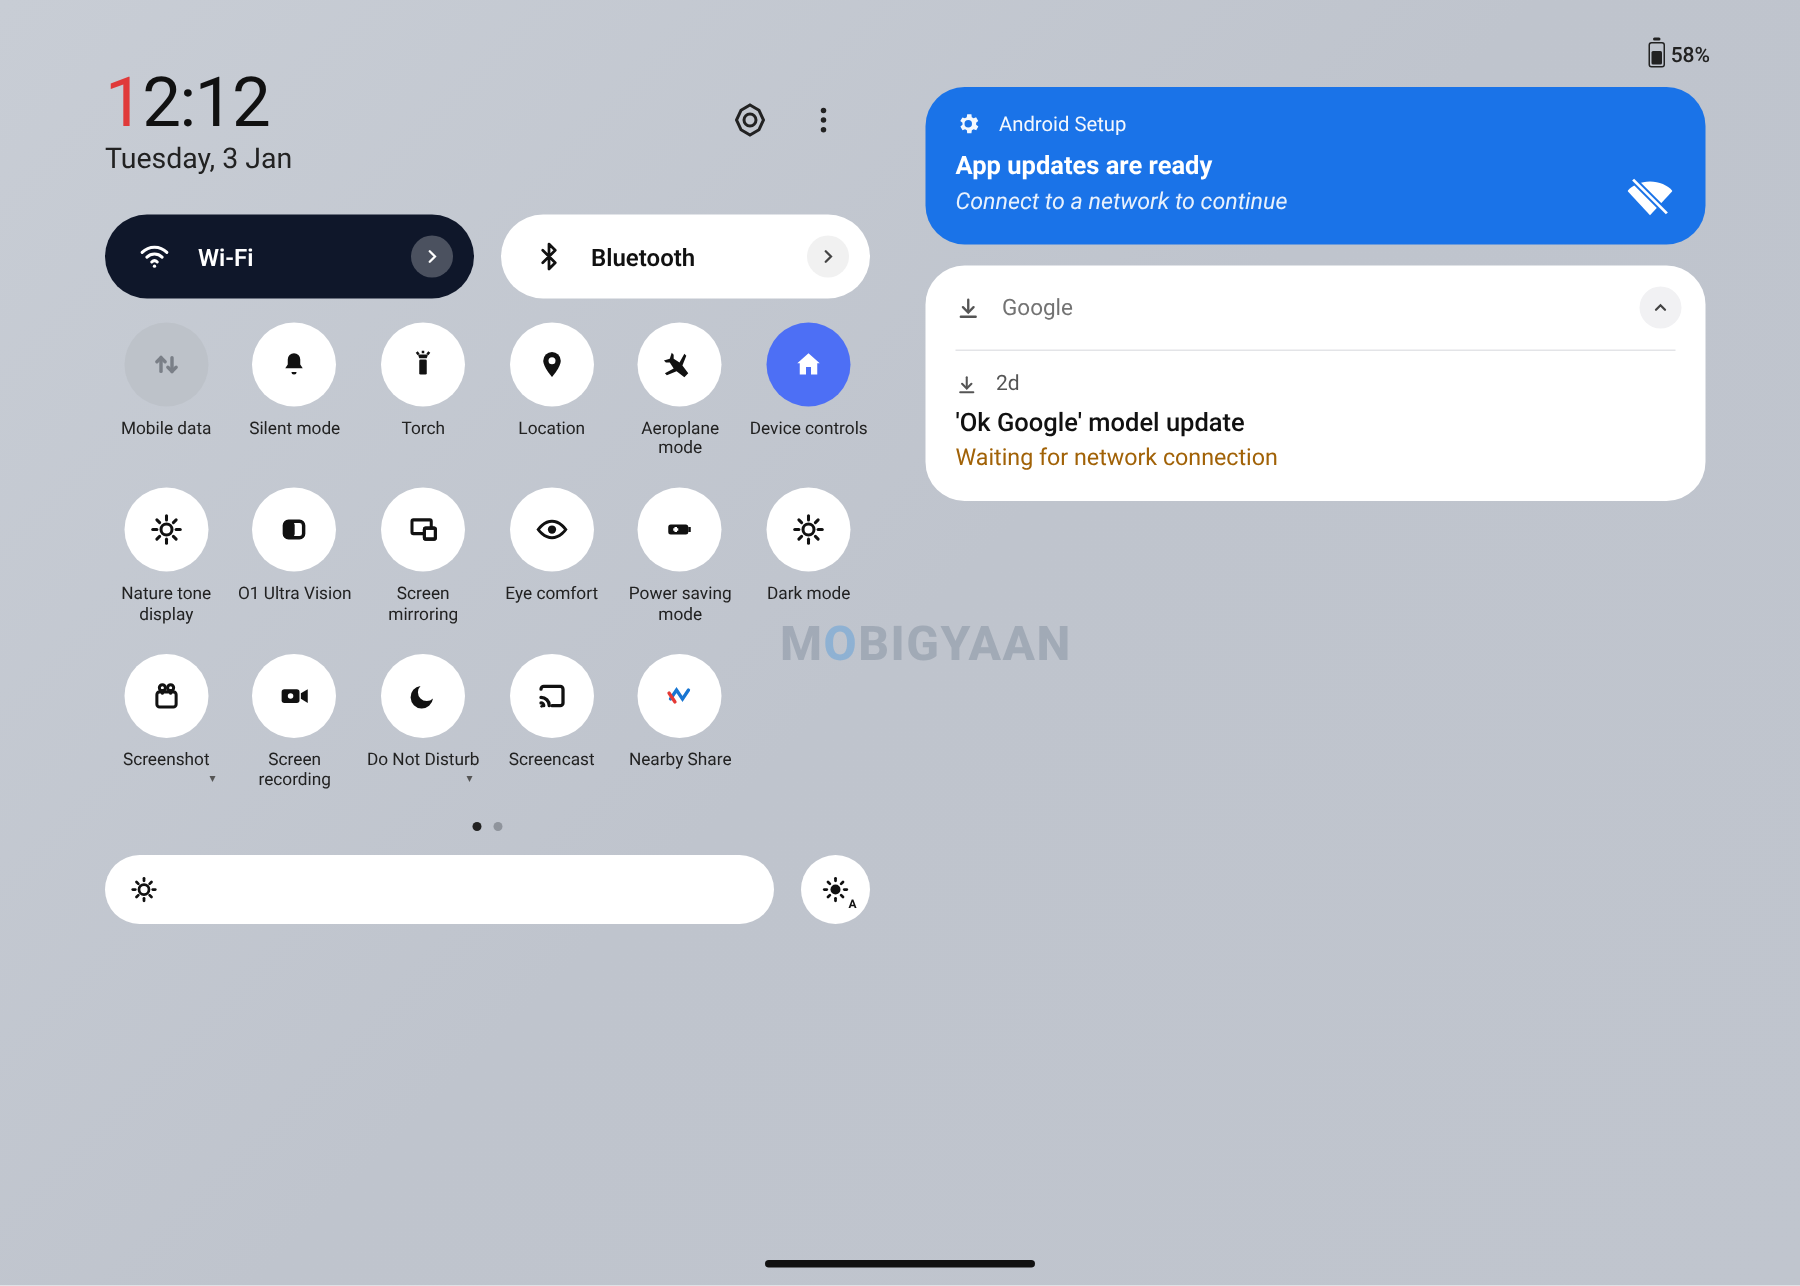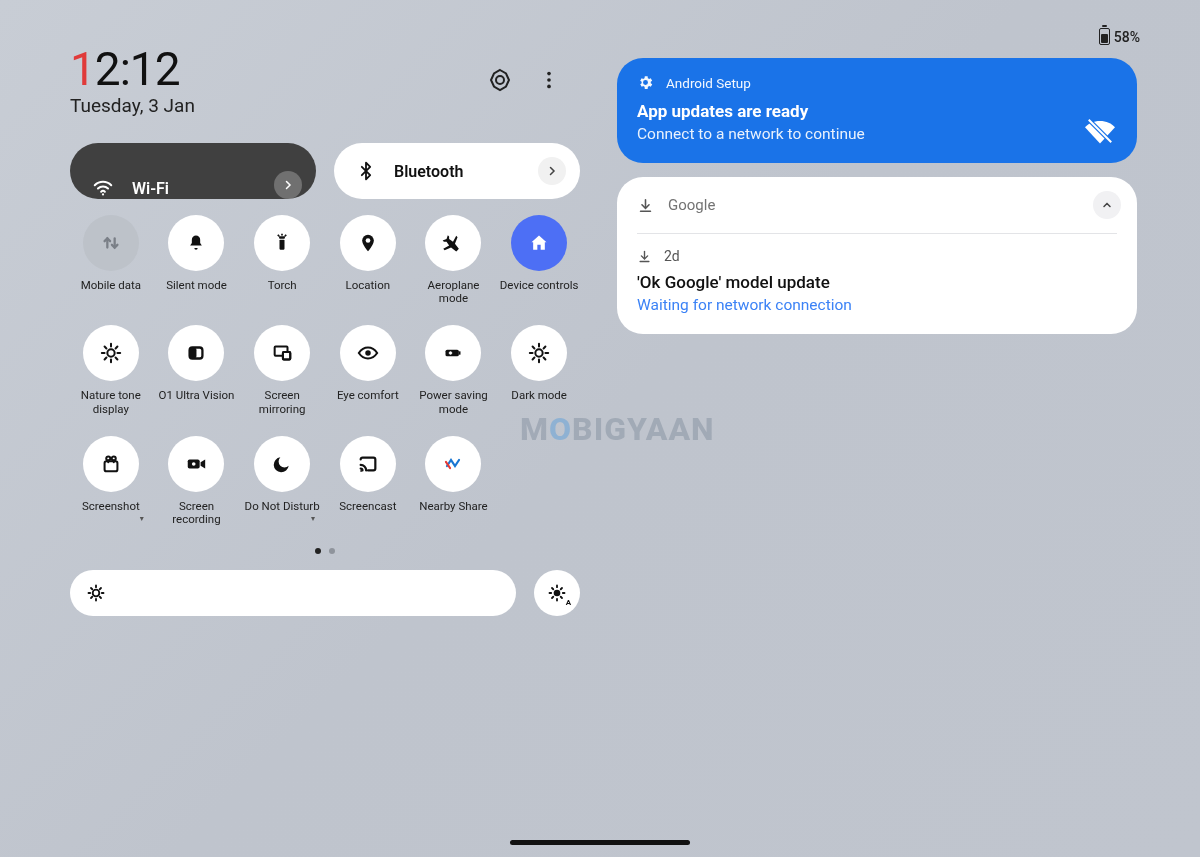--- a/index.html
+++ b/index.html
@@ -91,21 +91,21 @@
     flex: 1;
     height: 56px;
     border-radius: 28px;
     display: flex;
     align-items: center;
     padding: 0 14px 0 22px;
     font-size: 16px;
     font-weight: 600;
     justify-content: space-between;
   }
-  .pill.on { background: #404040; color: #fff; align-items: flex-end; }
+  .pill.on { background: #0f172a; color: #fff; }
   .pill.off { background: #fff; color: #111; }
   .pill-left { display: flex; align-items: center; gap: 18px; }
   .pill-chevron {
     width: 28px; height: 28px;
     border-radius: 50%;
     display: flex; align-items: center; justify-content: center;
   }
   .pill.on .pill-chevron { background: rgba(255,255,255,0.25); color:#fff; }
   .pill.off .pill-chevron { background: #f1f1f1; color:#444; }
 
@@ -229,20 +229,21 @@
   }
   .notif-title {
     font-size: 17px;
     font-weight: 700;
     margin-top: 10px;
   }
   .notif-sub {
     font-size: 15.5px;
     opacity: .9;
     margin-top: 4px;
+    font-style: italic;
   }
   .notif-wifi-off {
     position: absolute;
     right: 22px;
     top: 58px;
     color: #fff;
   }
 
   .notif-white {
     background: #fff;
@@ -272,21 +273,21 @@
     color:#555; font-size:14px;
     margin-bottom:8px;
   }
   .notif-white-title {
     font-size: 17px;
     color: #111;
     font-weight: 500;
   }
   .notif-white-sub {
     font-size: 15.5px;
-    color: #3b82f6;
+    color: #a16207;
     margin-top: 4px;
   }
   .divider {
     height:1px;
     background:#e3e4e7;
     margin: 0 20px 10px 20px;
   }
 
   
   .watermark {

